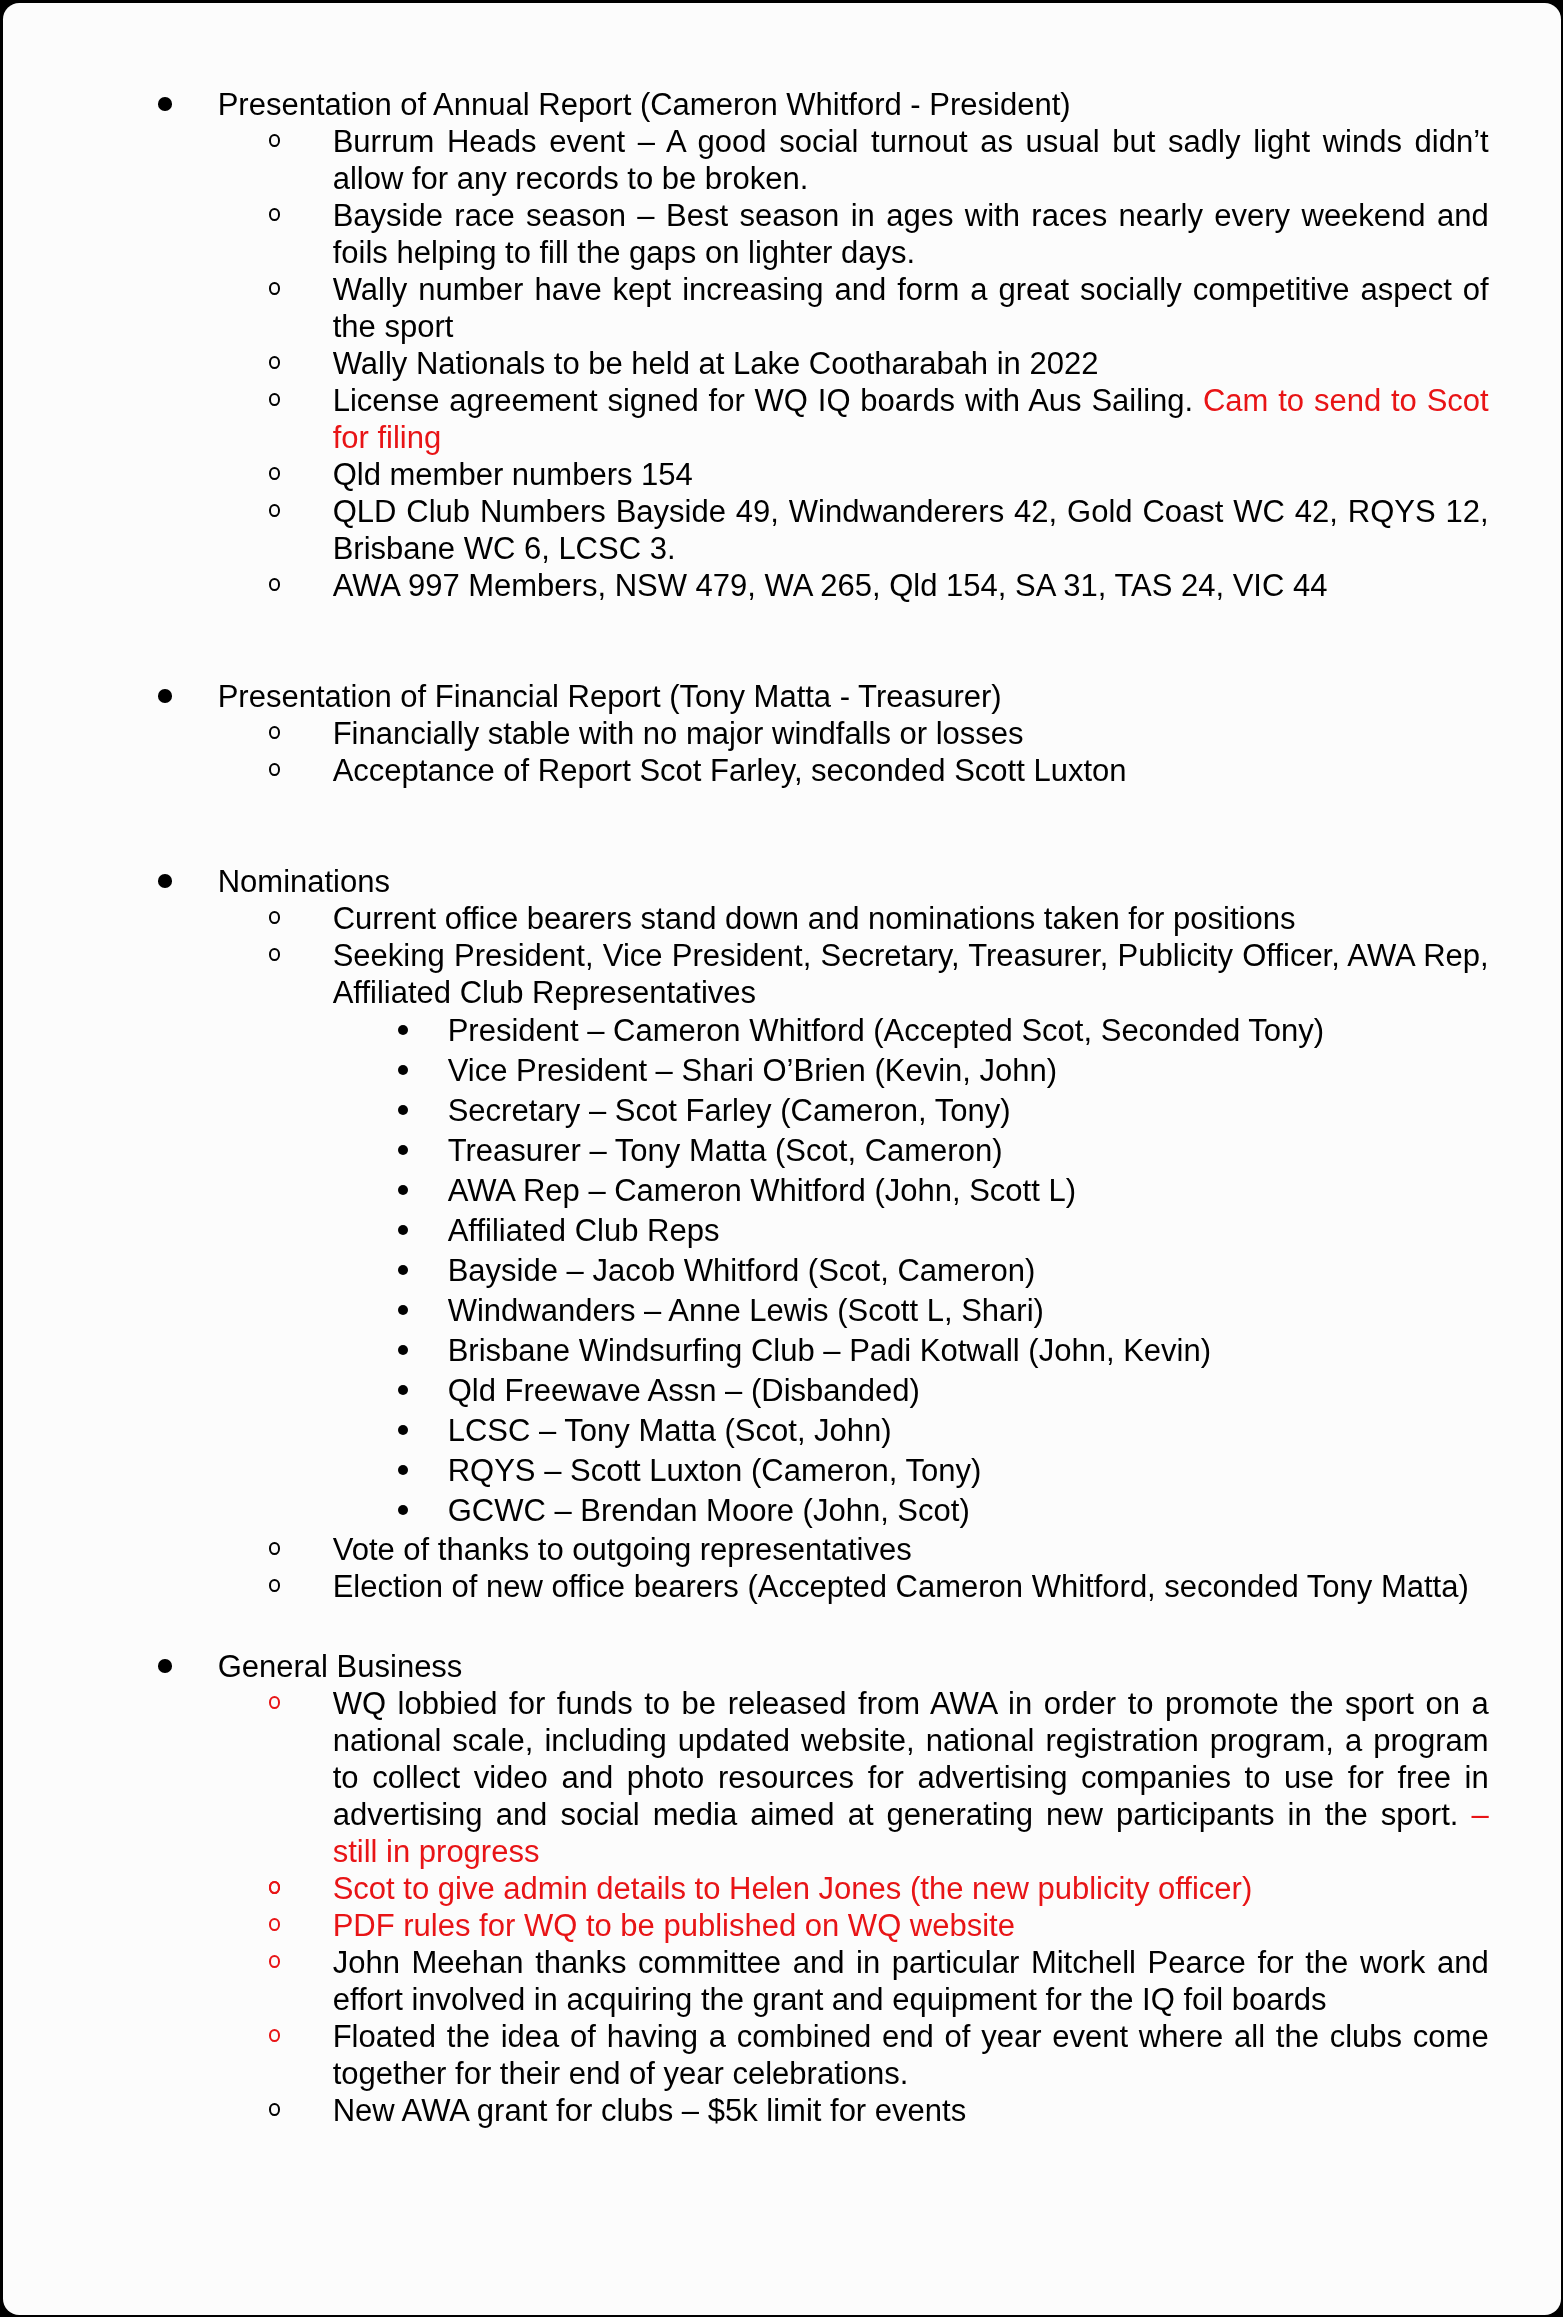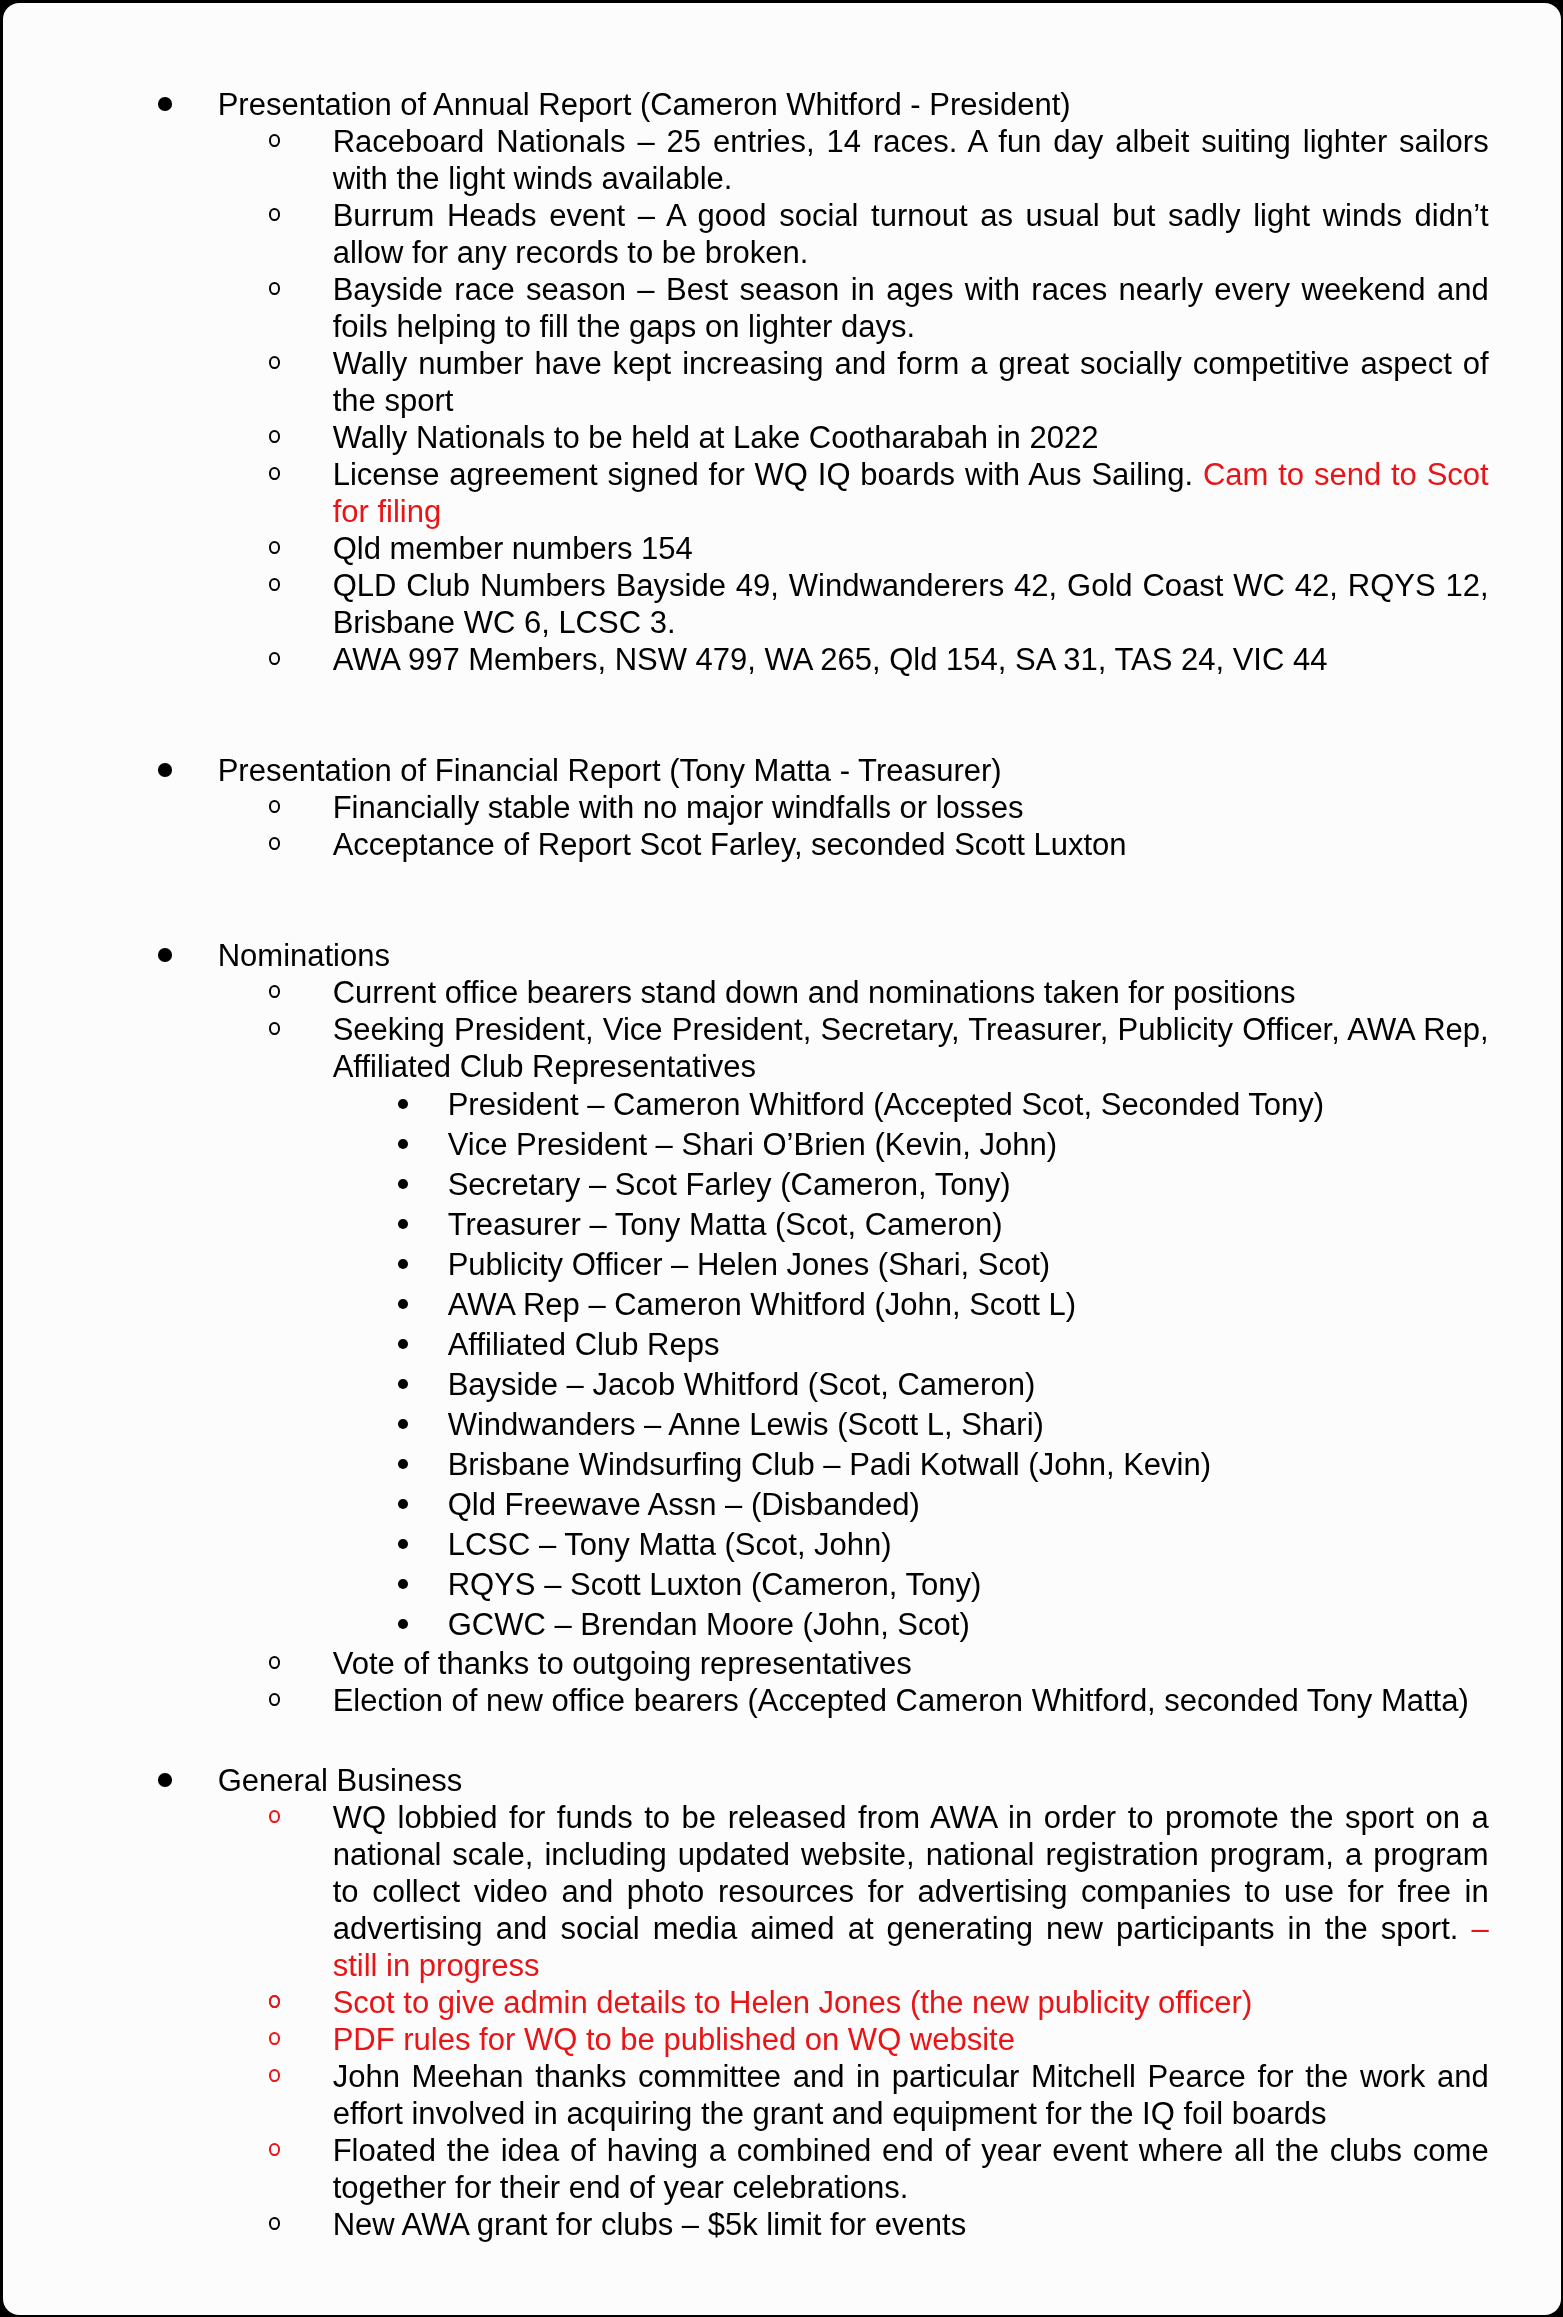--- a/index.html
+++ b/index.html
@@ -49,24 +49,20 @@
 <body>
 
 <div class="page">
 
   <div class="li l1">
     <span class="marker dot1"></span>
     <h2 class="ht">Presentation of Annual Report (Cameron Whitford - President)</h2>
   </div>
   <div class="li l2">
     <span class="marker ring"></span>
-    <p class="t just"><span>Raceboard Nationals – 25 entries, 14 races.  A fun day albeit suiting lighter sailors with the light winds available.</span></p>
-  </div>
-  <div class="li l2">
-    <span class="marker ring"></span>
     <p class="t just"><span>Burrum Heads event – A good social turnout as usual but sadly light winds didn’t allow for any records to be broken.</span></p>
   </div>
   <div class="li l2">
     <span class="marker ring"></span>
     <p class="t just"><span>Bayside race season – Best season in ages with races nearly every weekend and foils helping to fill the gaps on lighter days.</span></p>
   </div>
   <div class="li l2">
     <span class="marker ring"></span>
     <p class="t just"><span>Wally number have kept increasing and form a great socially competitive aspect of the sport</span></p>
   </div>
@@ -131,24 +127,20 @@
   <div class="li l3">
     <span class="marker dot3"></span>
     <p class="t"><span>Secretary – Scot Farley (Cameron, Tony)</span></p>
   </div>
   <div class="li l3">
     <span class="marker dot3"></span>
     <p class="t"><span>Treasurer – Tony Matta (Scot, Cameron)</span></p>
   </div>
   <div class="li l3">
     <span class="marker dot3"></span>
-    <p class="t"><span>Publicity Officer – Helen Jones (Shari, Scot)</span></p>
-  </div>
-  <div class="li l3">
-    <span class="marker dot3"></span>
     <p class="t"><span>AWA Rep – Cameron Whitford (John, Scott L)</span></p>
   </div>
   <div class="li l3">
     <span class="marker dot3"></span>
     <p class="t"><span>Affiliated Club Reps</span></p>
   </div>
   <div class="li l3">
     <span class="marker dot3"></span>
     <p class="t"><span>Bayside – Jacob Whitford (Scot, Cameron)</span></p>
   </div>

